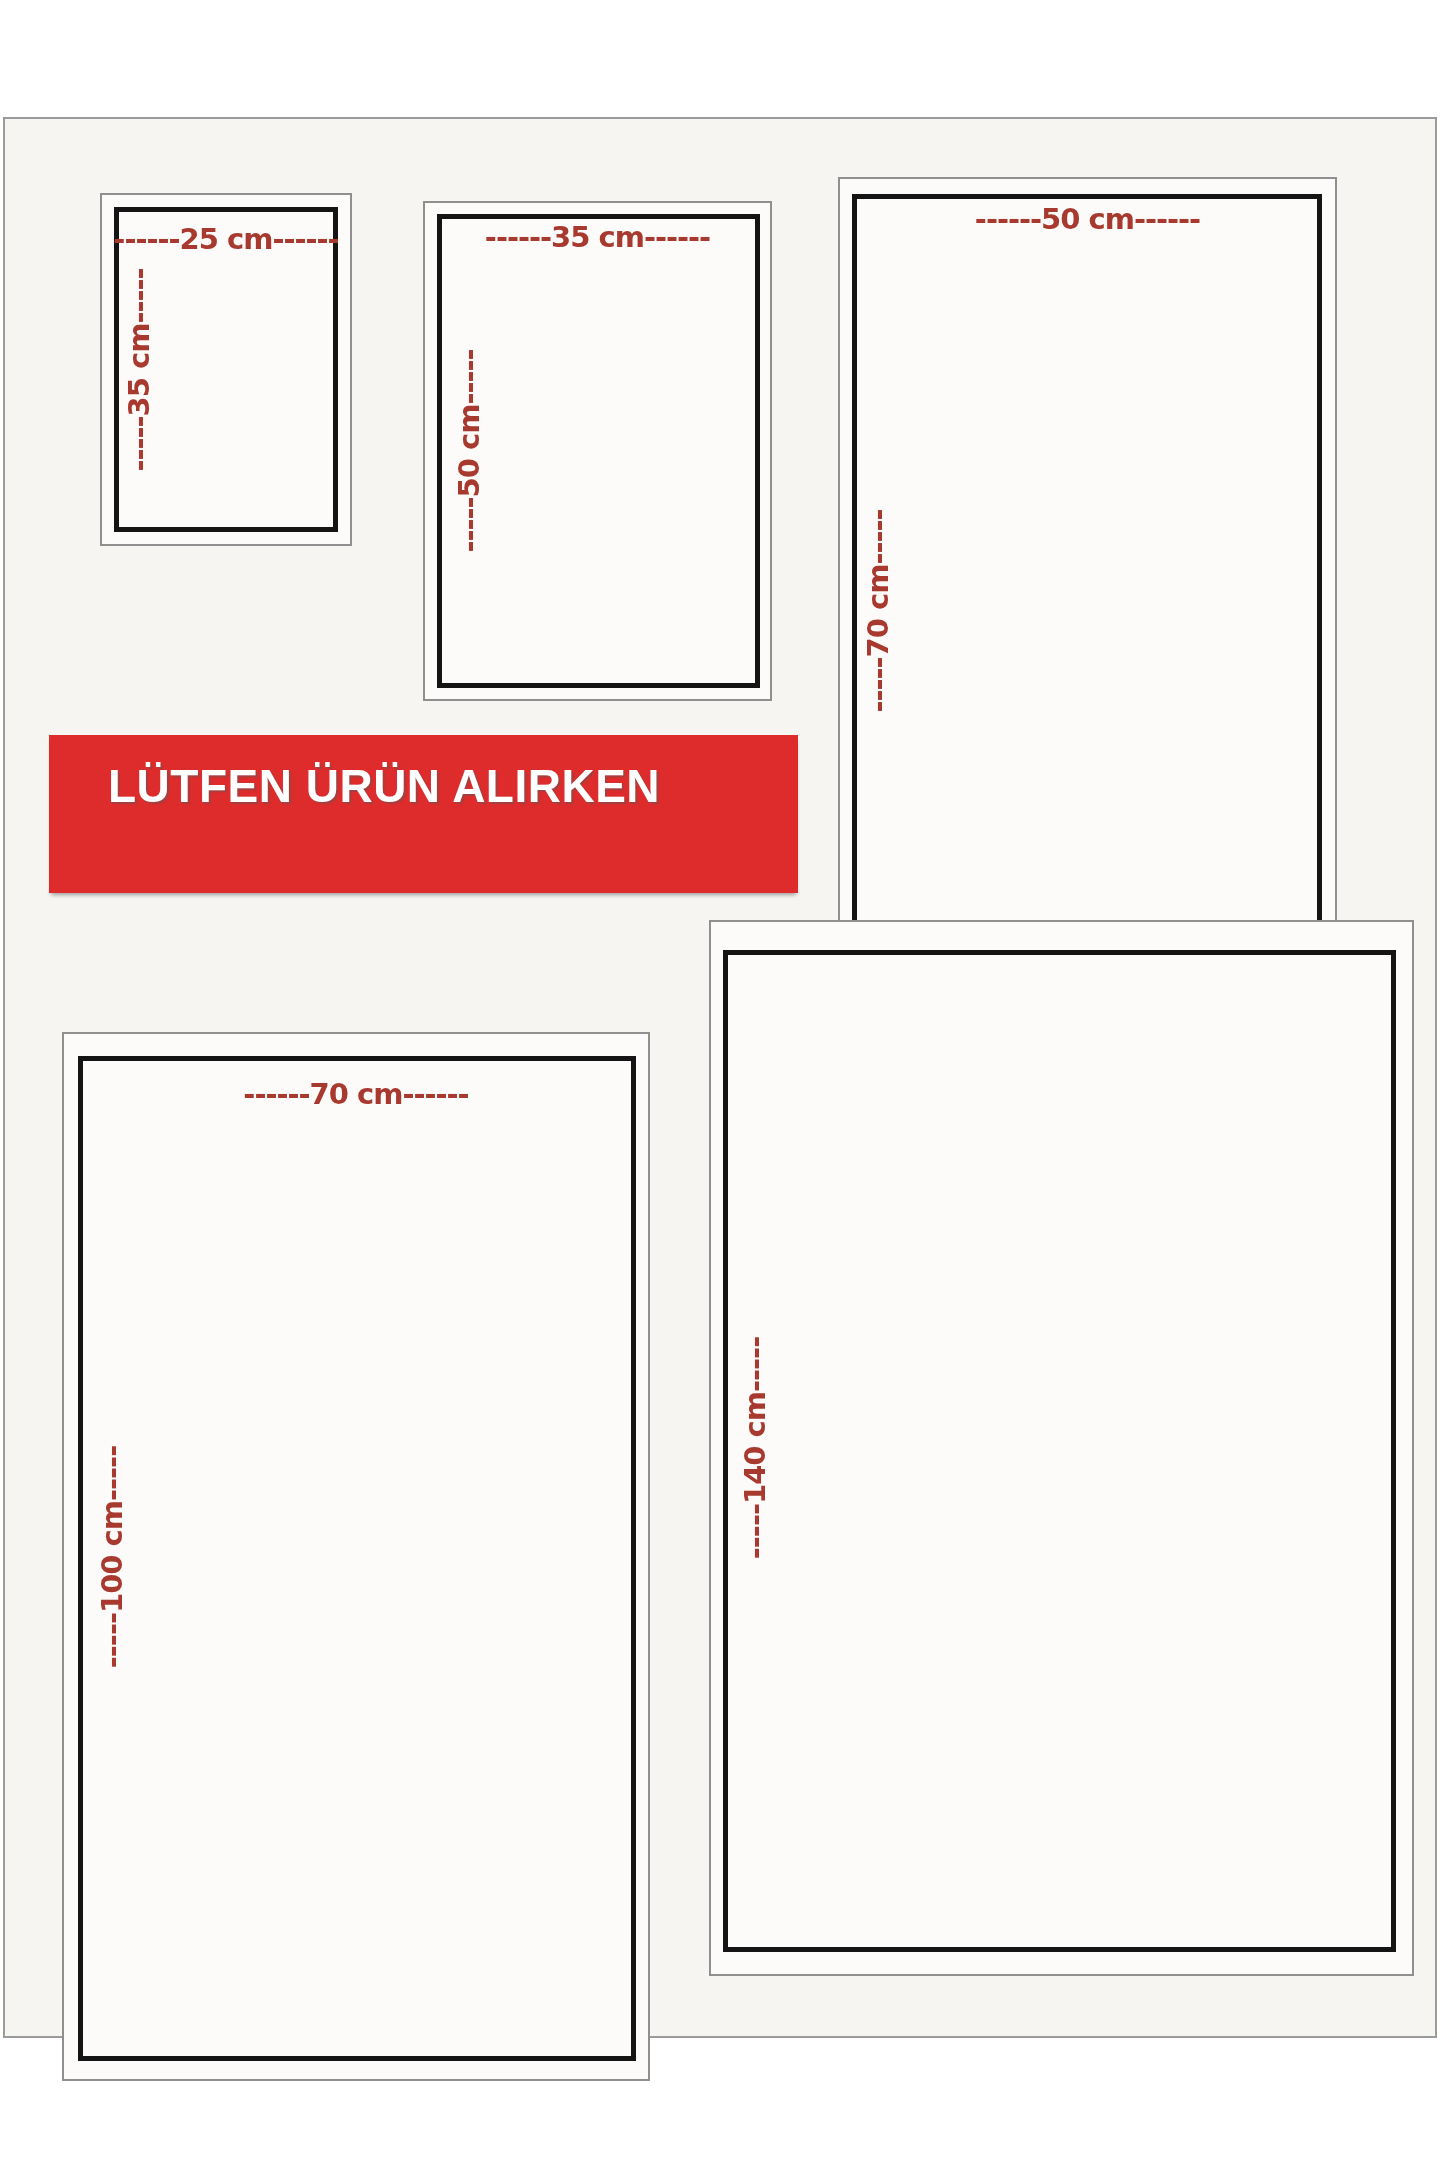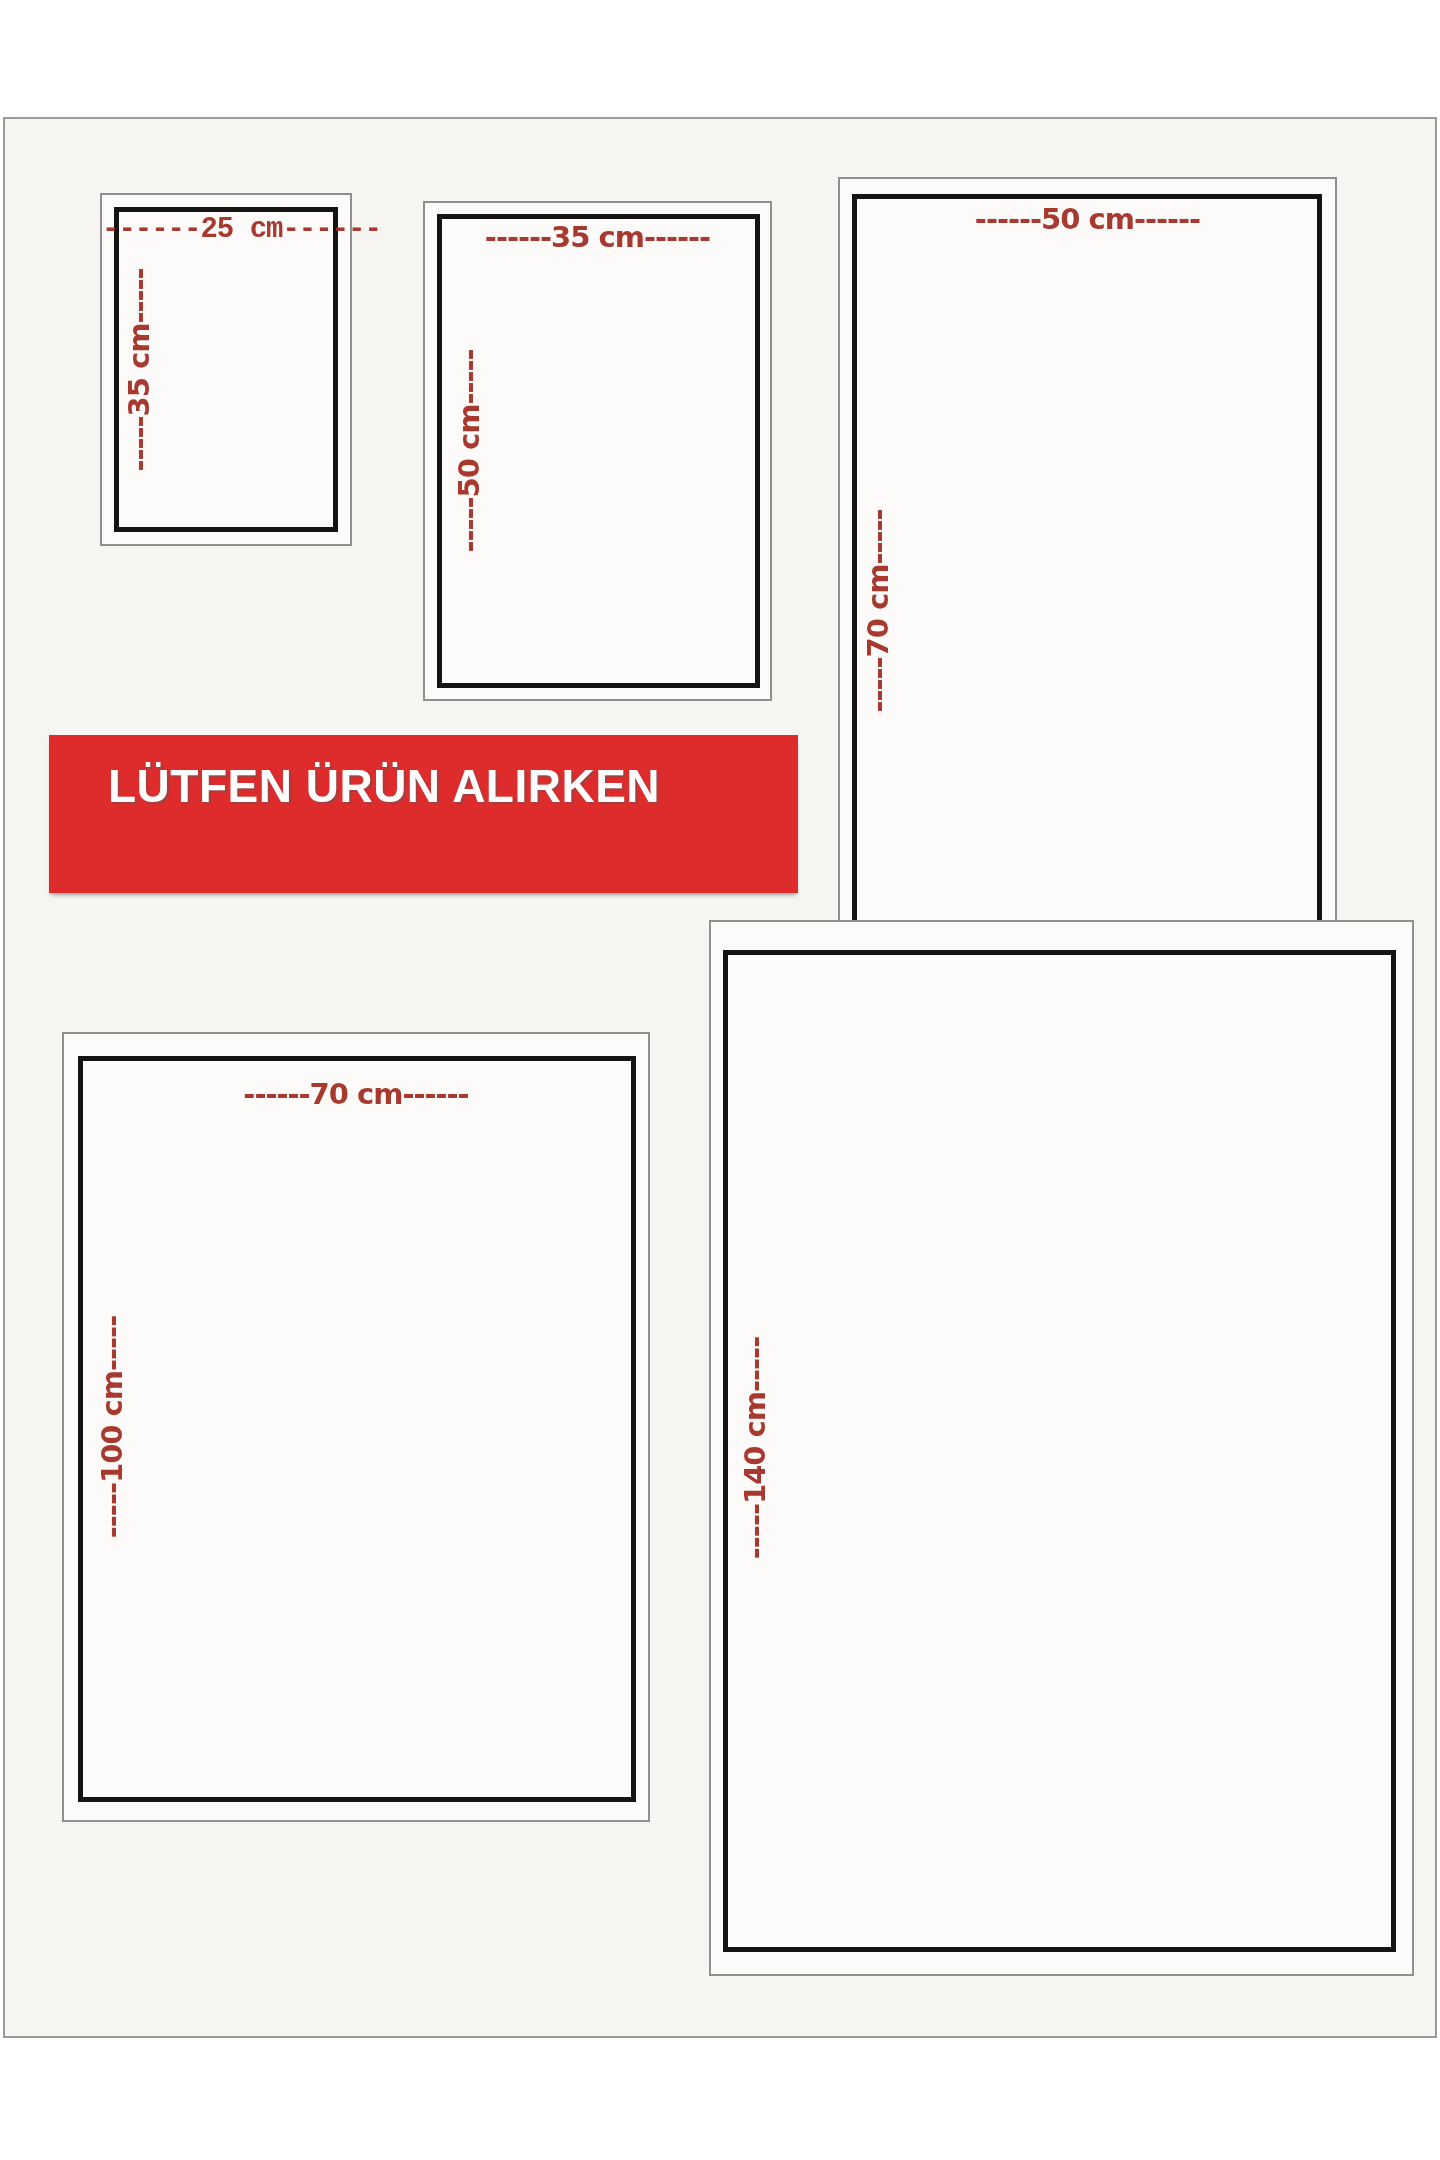--- a/index.html
+++ b/index.html
@@ -38,38 +38,38 @@
     border: 5px solid #141414;
     box-sizing: border-box;
     background: transparent;
   }
   #sb1 { left: 100px; top: 193px;  width: 252px; height: 353px; }
   #sb1 .inner { left: 12px; top: 12px;  right: 12px; bottom: 12px; }
   #sb2 { left: 423px; top: 201px;  width: 349px; height: 500px; }
   #sb2 .inner { left: 12px; top: 11px;  right: 10px; bottom: 11px; }
   #sb3 { left: 838px; top: 177px;  width: 499px; height: 868px; }
   #sb3 .inner { left: 12px; top: 15px;  right: 13px; bottom: 20px; }
-  #sb4 { left: 62px;  top: 1032px; width: 588px; height: 790px; }
+  #sb4 { left: 62px;  top: 1032px; width: 588px; height: 1049px; }
   #sb4 .inner { left: 14px; top: 22px;  right: 12px; bottom: 18px; }
   #sb5 { left: 709px; top: 920px;  width: 705px; height: 1056px; }
   #sb5 .inner { left: 12px; top: 28px;  right: 16px; bottom: 22px; }
 
   
   .h-label {
     position: absolute;
     left: 0; right: 0;
     text-align: center;
     color: #a8392f;
     font-weight: bold;
     font-size: 29px;
     line-height: 36px;
     letter-spacing: -1px;
     white-space: nowrap;
   }
-  #sb1 .h-label { top: 17px; font-family: Liberation Mono, monospace; }
+  #sb1 .h-label { top: 26px; }
   #sb2 .h-label { top: 16px; }
   #sb3 .h-label { top: 22px; }
   #sb4 .h-label { top: 42px; }
   #sb5 .h-label { top: 61px; }
 
   .v-label {
     position: absolute;
     top: 50%;
     color: #a8392f;
     font-weight: bold;

